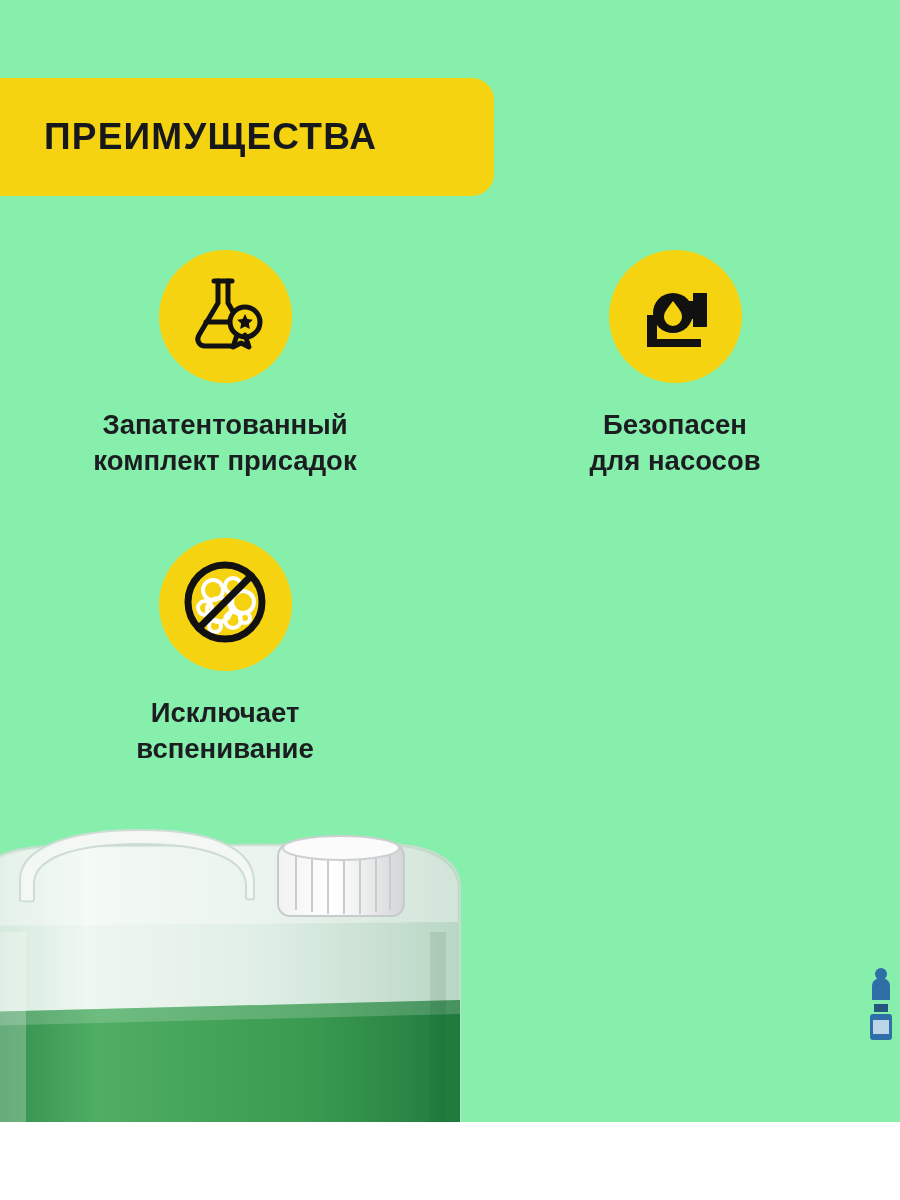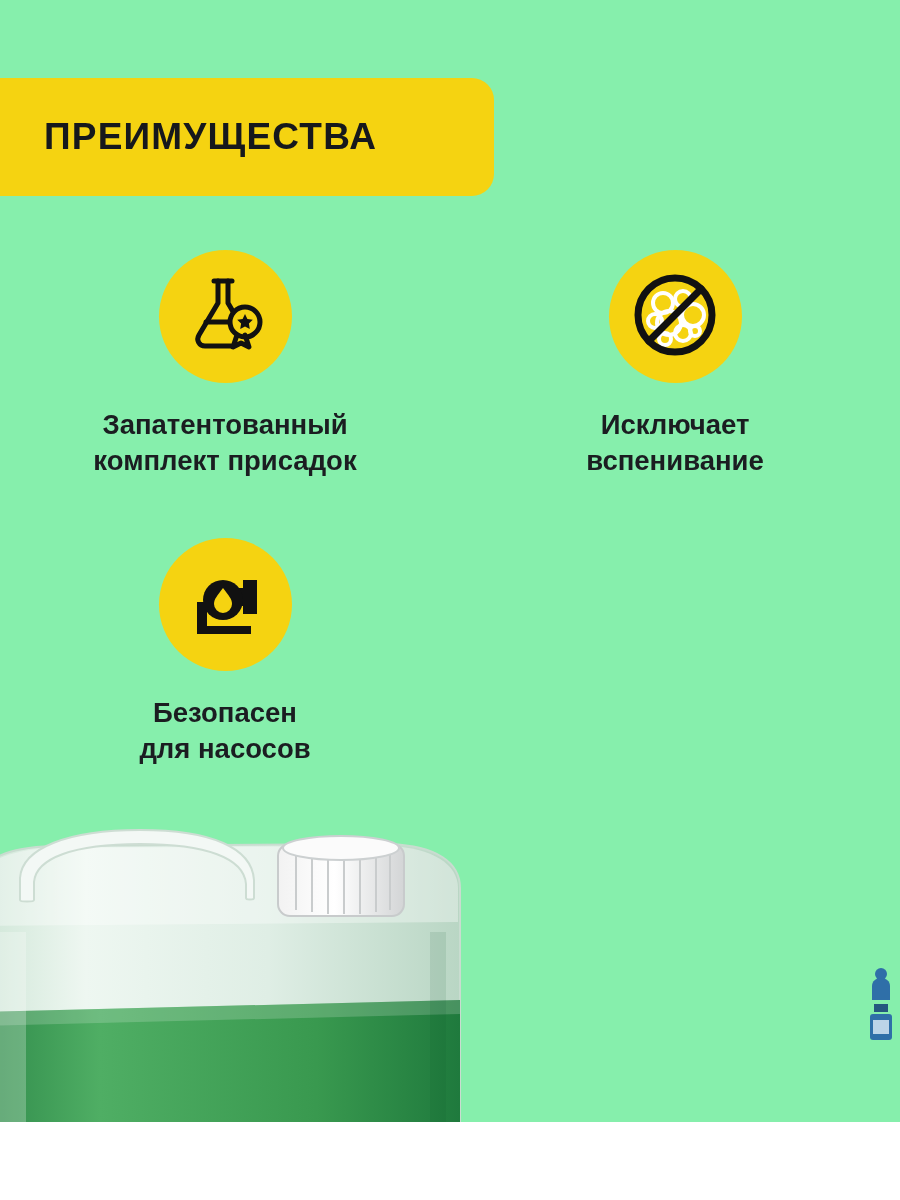--- a/index.html
+++ b/index.html
@@ -122,20 +122,39 @@
             <circle cx="68" cy="55" r="15" stroke="#111" stroke-width="5" fill="#f5d311"></circle>
             <path d="M68 47l2.4 4.9 5.4.8-3.9 3.8.9 5.4-4.8-2.5-4.8 2.5.9-5.4-3.9-3.8 5.4-.8z" fill="#111"></path>
             <path d="M60 68l-4 12 8-4 8 4-4-12" stroke="#111" stroke-width="5" stroke-linecap="round" stroke-linejoin="round" fill="none"></path>
           </svg>
         </span>
       </div>
       <div class="benefit-label">Запатентованный
 комплект присадок</div>
     </div>
 
+
+    <div class="benefit">
+      <div class="benefit-icon-circle">
+        <span>
+          <svg width="100" height="100" viewBox="0 0 100 100" fill="none" xmlns="http://www.w3.org/2000/svg">
+
+            <path d="M34 36h34v-8h14v34H68v-8H34z" fill="#111"></path>
+            <circle cx="48" cy="48" r="20" fill="#111"></circle>
+
+            <path d="M22 74h54v8H22z" fill="#111"></path>
+            <path d="M22 50h10v30H22z" fill="#111"></path>
+
+            <path d="M48 36c6 8 9 11 9 16a9 9 0 0 1-18 0c0-5 3-8 9-16z" fill="#f5d311"></path>
+          </svg>
+        </span>
+      </div>
+      <div class="benefit-label">Безопасен
+для насосов</div>
+    </div>
 
     <div class="benefit">
       <div class="benefit-icon-circle">
         <span>
           <svg width="100" height="100" viewBox="0 0 100 100" fill="none" xmlns="http://www.w3.org/2000/svg">
             <g stroke="#fff" stroke-width="4" fill="none">
               <circle cx="38" cy="38" r="10"></circle>
               <circle cx="58" cy="34" r="8"></circle>
               <circle cx="68" cy="50" r="11"></circle>
               <circle cx="44" cy="58" r="12"></circle>
@@ -146,39 +165,20 @@
             </g>
             <circle cx="50" cy="50" r="37" stroke="#111" stroke-width="7" fill="none"></circle>
             <line x1="24" y1="76" x2="76" y2="24" stroke="#111" stroke-width="7" stroke-linecap="round"></line>
           </svg>
         </span>
       </div>
       <div class="benefit-label">Исключает
 вспенивание</div>
     </div>
 
-    <div class="benefit">
-      <div class="benefit-icon-circle">
-        <span>
-          <svg width="100" height="100" viewBox="0 0 100 100" fill="none" xmlns="http://www.w3.org/2000/svg">
-
-            <path d="M34 36h34v-8h14v34H68v-8H34z" fill="#111"></path>
-            <circle cx="48" cy="48" r="20" fill="#111"></circle>
-
-            <path d="M22 74h54v8H22z" fill="#111"></path>
-            <path d="M22 50h10v30H22z" fill="#111"></path>
-
-            <path d="M48 36c6 8 9 11 9 16a9 9 0 0 1-18 0c0-5 3-8 9-16z" fill="#f5d311"></path>
-          </svg>
-        </span>
-      </div>
-      <div class="benefit-label">Безопасен
-для насосов</div>
-    </div>
-
   </div>
 
   <div class="product-photo">
     <svg width="600" height="310" viewBox="0 0 600 310" xmlns="http://www.w3.org/2000/svg">
       <defs>
         <linearGradient id="bodyGrad" x1="0" y1="0" x2="1" y2="0">
           <stop offset="0%" stop-color="#cfe6d7"></stop>
           <stop offset="22%" stop-color="#eef7f1"></stop>
           <stop offset="60%" stop-color="#dfeee5"></stop>
           <stop offset="100%" stop-color="#b9d6c4"></stop>

